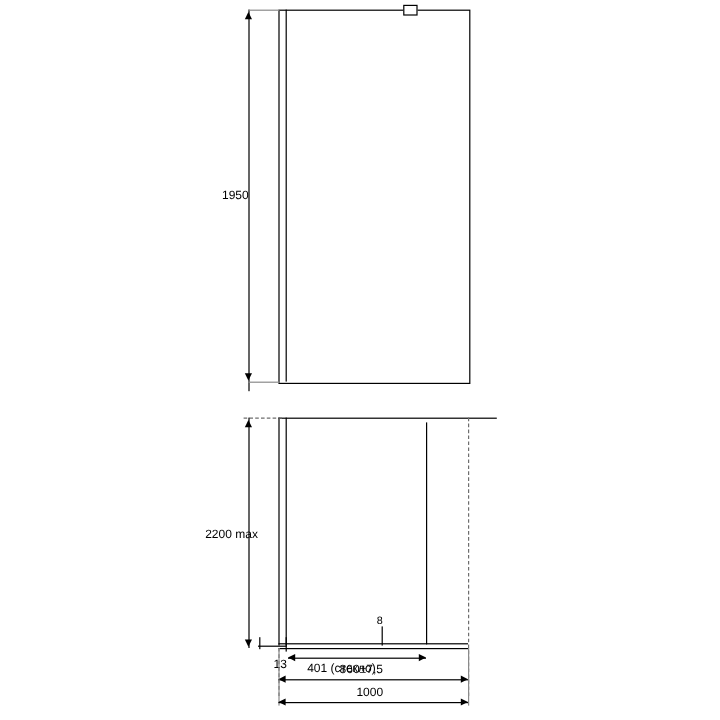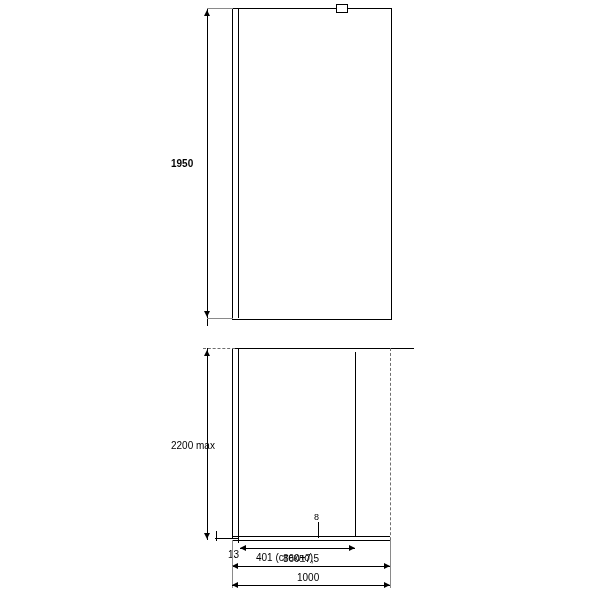--- a/index.html
+++ b/index.html
@@ -93,21 +93,21 @@
 
     <div class="line vline" style="left:207px; top:8px; height:318px;"></div>
 
     <div class="line hline thin" style="left:207px; top:8px; width:26px;"></div>
 
     <div class="line hline thin" style="left:207px; top:318px; width:26px;"></div>
 
     <div class="arrow arrow-up" style="left:204px; top:10px;"></div>
     <div class="arrow arrow-down" style="left:204px; top:311px;"></div>
 
-    <div class="label" style="left:171px; top:158px;font-weight:bold;">1950</div>
+    <div class="label" style="left:185px; top:158px;">1950</div>
   </div>
 
   <div>
 
     <div class="line hline" style="left:232px; top:348px; width:182px;"></div>
 
     <div class="line vline" style="left:232px; top:348px; height:190px;"></div>
     <div class="line vline" style="left:238px; top:348px; height:190px;"></div>
 
     <div class="line hline" style="left:232px; top:536px; width:158px;"></div>

